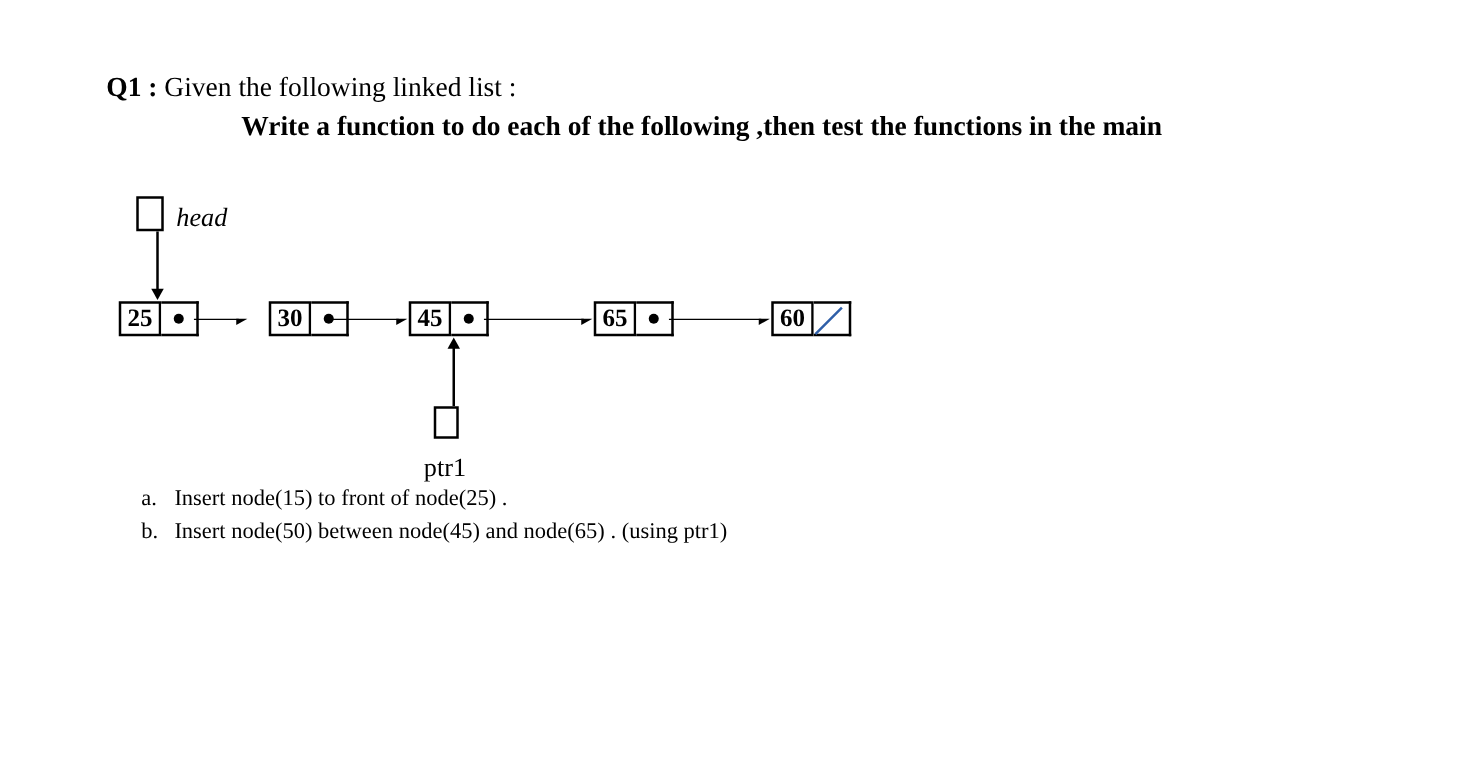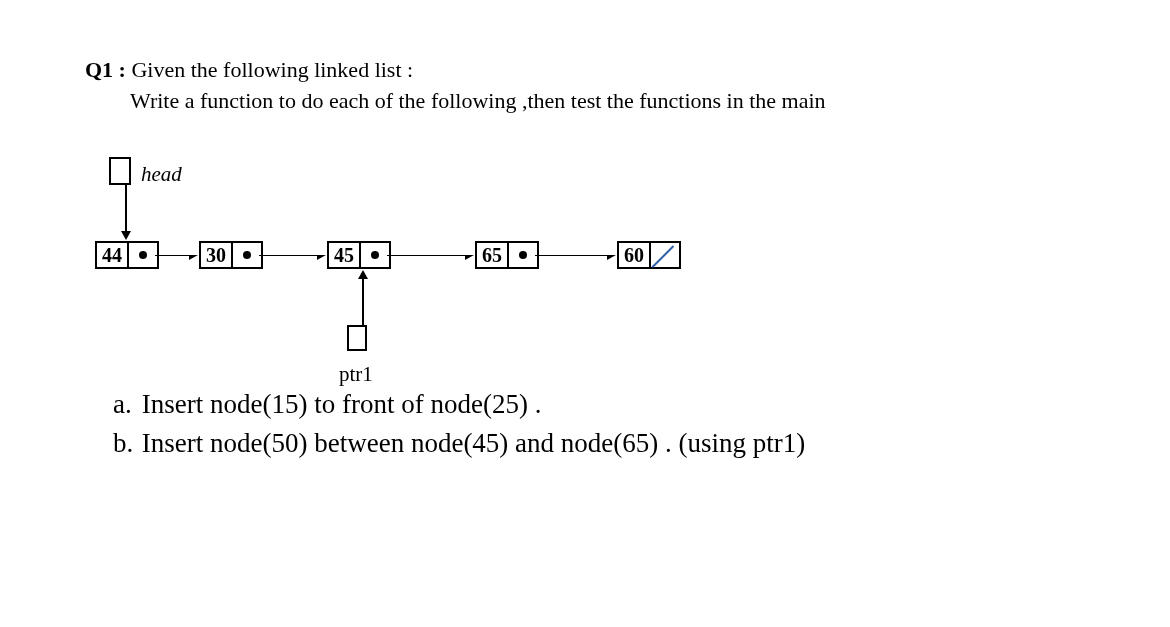--- a/index.html
+++ b/index.html
@@ -16,22 +16,23 @@
       height: 627px;
       padding: 55px 85px;
       line-height: 1.4;
     }
     .q-header {
     }
     .q-label {
       font-weight: bold;
     }
     .instruction {
-      margin-left: 45px;
+      margin-left: 108px;
       margin-bottom: 38px;
+      font-weight: bold;
     }
     .diagram {
       position: relative;
       height: 240px;
       margin-left: 10px;
     }
     .head-box {
       position: absolute;
       left: 14px;
       top: 2px;
@@ -137,21 +138,21 @@
       left: 261px;
       top: 114px;
     }
 
     .tasks {
       margin-left: 28px;
       margin-top: -10px;
     }
     .tasks li {
       list-style: none;
-      font-size: 27px;
+      font-size: 18px;
       line-height: 1.45;
     }
     .tasks .bullet {
       display: inline-block;
       width: 22px;
     }
   </style>
 </head>
 <body>
 
@@ -169,31 +170,31 @@
   <div class="head-box"></div>
   <div class="head-label">head</div>
   <svg class="head-arrow" width="14" height="56">
     <line x1="7" y1="0" x2="7" y2="48" stroke="#000" stroke-width="2"></line>
     <polygon points="2,46 12,46 7,55" fill="#000"></polygon>
   </svg>
 
   <div class="node-row">
 
     <div class="node" style="left:0px">
-      <div class="value">44</div>
+      <div class="value">25</div>
       <div class="ptrcell">
           <div class="dot"></div>
         </div>
     </div>
     <svg class="harrow" style="left:60px" width="44" height="14">
       <line x1="0" y1="0" x2="36" y2="0" stroke="#000" stroke-width="2"></line>
       <polygon points="34,-5 34,5 43,0" fill="#000" transform="translate(0,0)"></polygon>
     </svg>
 
-    <div class="node" style="left:104px">
+    <div class="node" style="left:120px">
       <div class="value">30</div>
       <div class="ptrcell">
           <div class="dot"></div>
         </div>
     </div>
     <svg class="harrow" style="left:164px" width="68" height="14">
       <line x1="0" y1="0" x2="60" y2="0" stroke="#000" stroke-width="2"></line>
       <polygon points="58,-5 58,5 67,0" fill="#000"></polygon>
     </svg>
 

